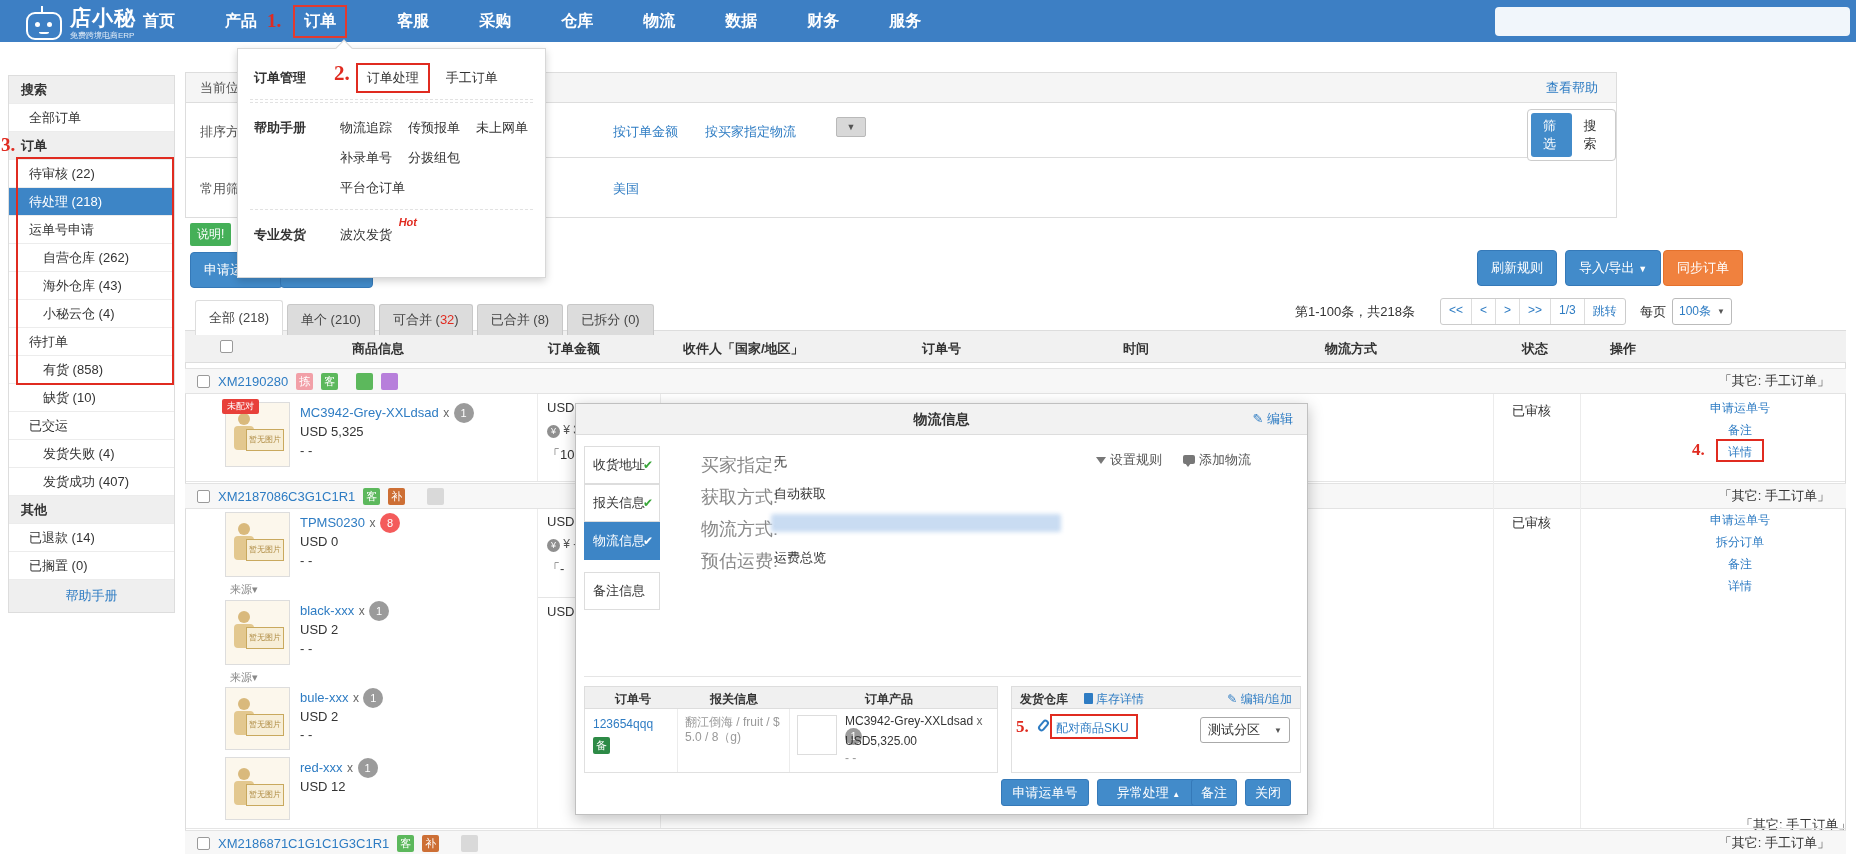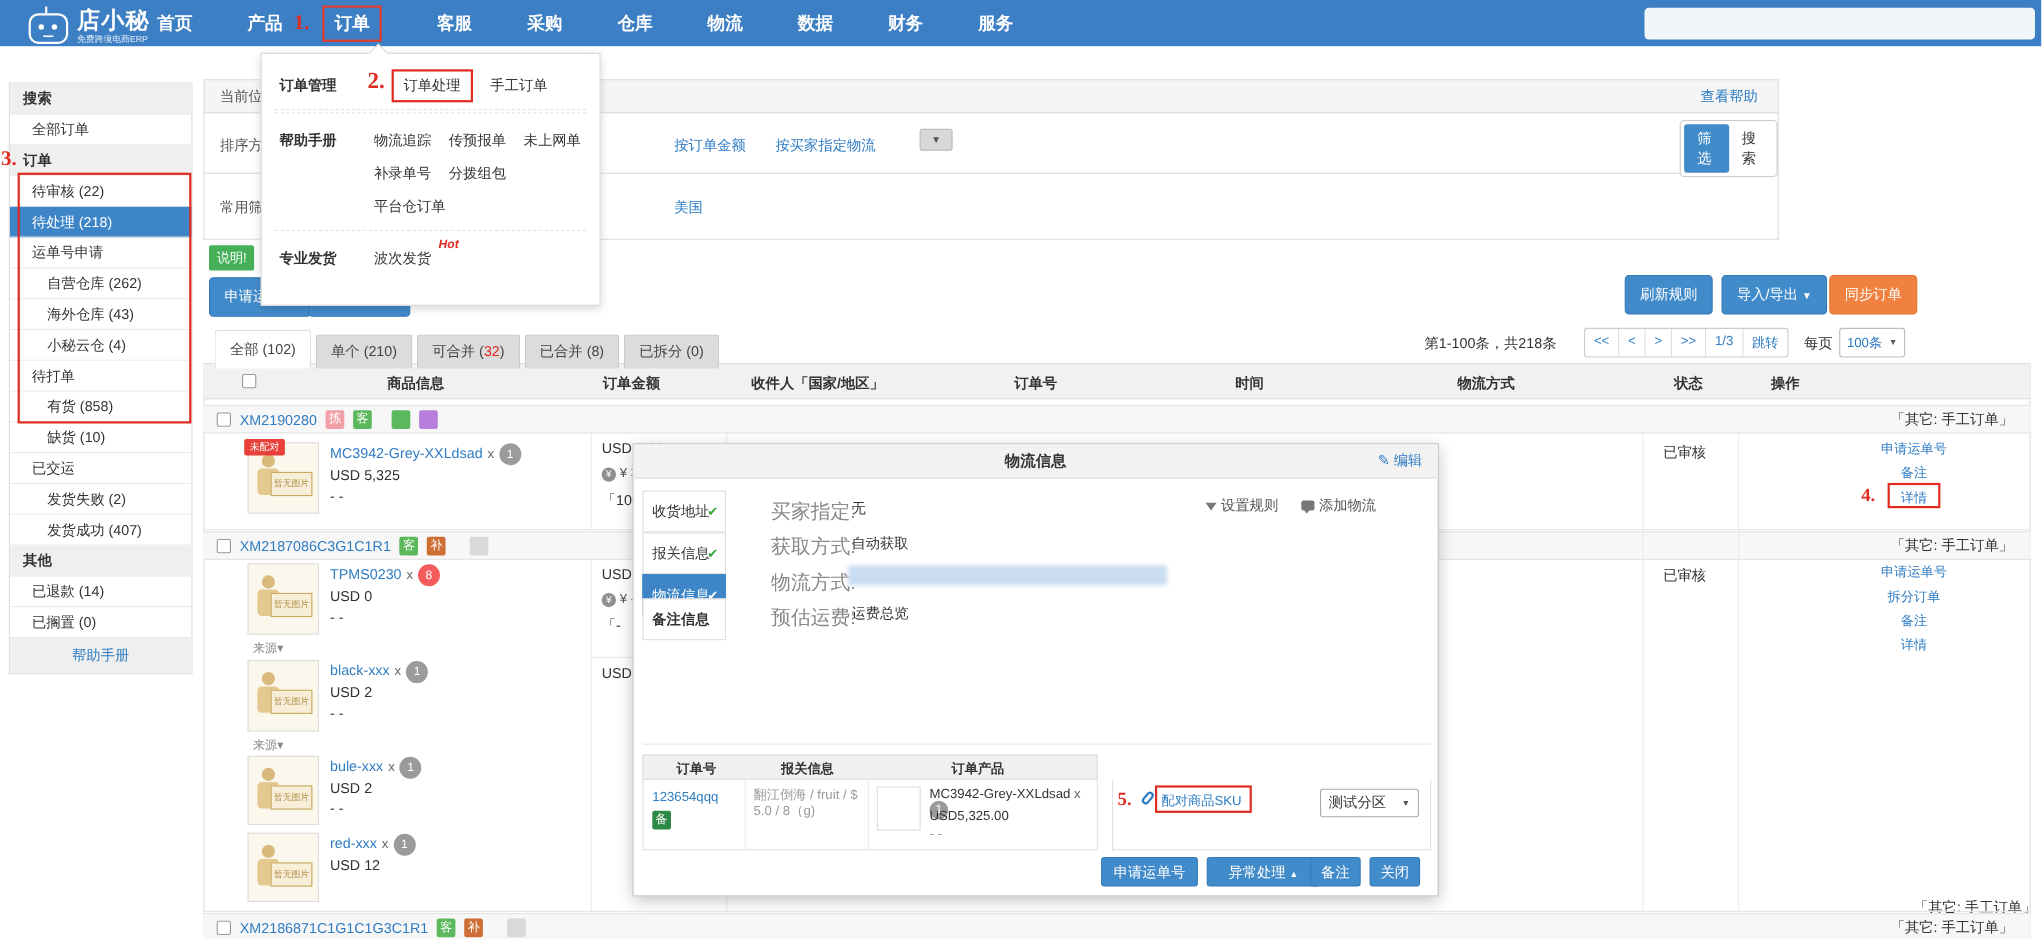--- a/index.html
+++ b/index.html
@@ -149,21 +149,21 @@
     <div class="srow">待审核 (22)</div>
     <div class="srow sel">待处理 (218)</div>
     <div class="srow">运单号申请</div>
     <div class="srow sub">自营仓库 (262)</div>
     <div class="srow sub">海外仓库 (43)</div>
     <div class="srow sub">小秘云仓 (4)</div>
     <div class="srow">待打单</div>
     <div class="srow sub">有货 (858)</div>
     <div class="srow sub">缺货 (10)</div>
     <div class="srow">已交运</div>
-    <div class="srow sub">发货失败 (2)</div>
+    <div class="srow sub">发货失败 (4)</div>
     <div class="srow sub">发货成功 (407)</div>
     <div class="srow hd">其他</div>
     <div class="srow">已退款 (14)</div>
     <div class="srow">已搁置 (0)</div>
     <div class="srow help lk">帮助手册</div>
   </div>
   <span class="abs ann" style="left:1px;top:134px;">3.</span>
   <div class="abs redbox" style="left:16px;top:157px;width:158px;height:228px;"></div>
 
   <div class="abs posbar">
@@ -186,21 +186,21 @@
   </div>
   <span class="abs notebadge" style="left:190px;top:223px;">说明!</span>
 
   <span class="abs btn" style="left:190px;top:252px;">申请运单号</span>
   <span class="abs btn" style="left:280px;top:252px;"><span>批量操作</span> <span style="font-size:9px;">▼</span></span>
   <span class="abs btn" style="left:1477px;top:250px;">刷新规则</span>
   <span class="abs btn" style="left:1565px;top:250px;"><span>导入/导出</span> <span style="font-size:9px;">▼</span></span>
   <span class="abs btn orange" style="left:1663px;top:250px;">同步订单</span>
 
   <div class="abs tabs">
-    <span class="tab on">全部 (102)</span>
+    <span class="tab on">全部 (218)</span>
     <span class="tab">单个 (210)</span>
     <span class="tab"><span>可合并 (</span><span class="rednum">32</span><span>)</span></span>
     <span class="tab">已合并 (8)</span>
     <span class="tab">已拆分 (0)</span>
   </div>
   <span class="abs fs13 dark" style="left:1295px;top:303px;">第1-100条，共218条</span>
   <div class="abs pgcells" style="left:1440px;top:298px;">
     <span class="pgc">&lt;&lt;</span>
     <span class="pgc">&lt;</span>
     <span class="pgc">&gt;</span>
@@ -348,21 +348,21 @@
   </div>
 
   <div class="abs modal">
     <div class="mhead">
       <div class="mtitle">物流信息</div>
       <span class="medit lk"><span>✎</span> <span>编辑</span></span>
     </div>
     <div class="mtab" style="top:42px;"><span>收货地址</span><span class="ck">✔</span></div>
     <div class="mtab" style="top:80px;"><span>报关信息</span><span class="ck">✔</span></div>
     <div class="mtab on" style="top:118px;"><span>物流信息</span><span class="ck">✔</span></div>
-    <div class="mtab" style="top:140px;font-weight:bold;"><span>备注信息</span></div>
+    <div class="mtab" style="top:168px;"><span>备注信息</span></div>
 
     <span class="mfl" style="left:125px;top:49px;">买家指定:</span>
     <span class="mfv" style="left:198px;top:49px;">无</span>
     <span class="mfl" style="left:125px;top:81px;">获取方式:</span>
     <span class="mfv" style="left:198px;top:81px;">自动获取</span>
     <span class="mfl" style="left:125px;top:113px;">物流方式:</span>
     <span class="blurbar"></span>
     <span class="mfl" style="left:125px;top:145px;">预估运费:</span>
     <span class="mfv lk" style="left:198px;top:145px;">运费总览</span>
     <span class="abs" style="left:520px;top:47px;font-size:13px;color:#555;cursor:pointer;"><span class="funnel"></span><span>设置规则</span></span>
@@ -379,20 +379,25 @@
       <div class="vline" style="left:204px;top:0;height:63px;"></div>
       <a class="lk fs12 abs" style="left:8px;top:8px;">123654qqq</a>
       <span class="tag abs" style="left: 8px; top: 28px; background: rgb(45, 138, 70);">备</span>
       <span class="abs fs11 gray" style="left:100px;top:6px;width:98px;line-height:15px;">翻江倒海 / fruit / $ 5.0 / 8（g)</span>
       <span class="abs" style="left:212px;top:6px;width:40px;height:40px;border:1px solid #ddd;background:#fff;"></span>
       <span class="abs fs12 dark" style="left:260px;top:5px;"><span>MC3942-Grey-XXLdsad</span> <span style="color:#666;">x</span> <span class="qc" style="min-width:17px;height:17px;line-height:17px;">1</span></span>
       <span class="abs fs12 dark" style="left:260px;top:25px;">USD5,325.00</span>
       <span class="abs fs12 gray" style="left:260px;top:42px;">- -</span>
     </div>
 
+    <div class="ithead" style="left:435px;top:282px;width:290px;">
+      <span class="ithc" style="left:8px;">发货仓库</span>
+      <span class="abs lk fs12" style="left:72px;top:4px;"><span class="docic"></span><span>库存详情</span></span>
+      <span class="abs lk fs12" style="right:8px;top:4px;"><span>✎</span> <span>编辑/追加</span></span>
+    </div>
     <div class="itrow" style="left:435px;top:305px;width:290px;height:64px;">
       <span class="abs ann" style="left:4px;top:8px;font-size:17px;">5.</span>
       <span class="clip abs" style="left:24px;top:10px;"></span>
       <a class="lk fs12 abs" style="left:44px;top:11px;">配对商品SKU</a>
       <div class="abs redbox" style="left:38px;top:5px;width:88px;height:25px;"></div>
       <span class="wsel" style="left:188px;top:8px;">
           <span>测试分区</span>
           <b style="font-size:8px;color:#555;">▼</b>
         </span>
     </div>

